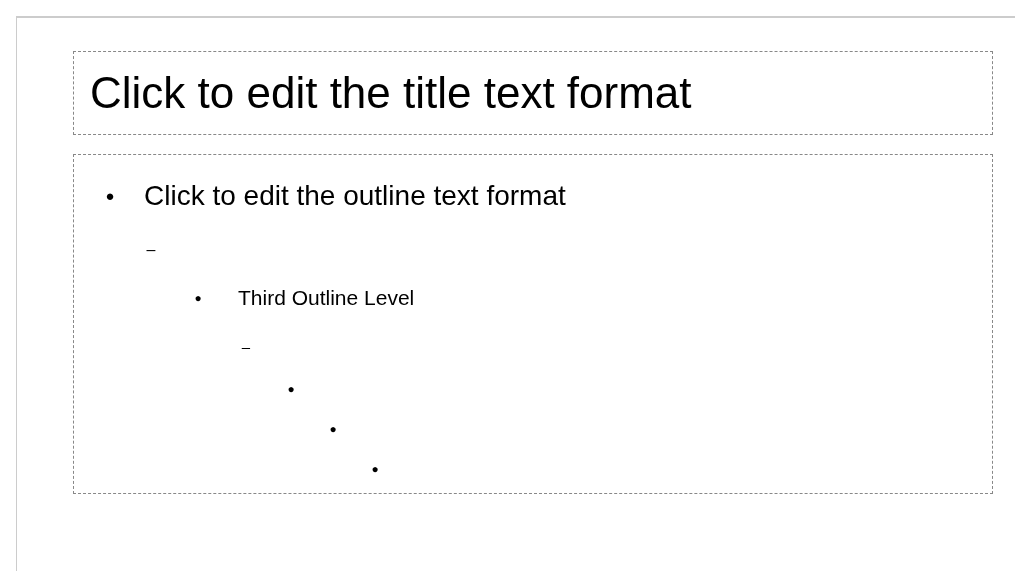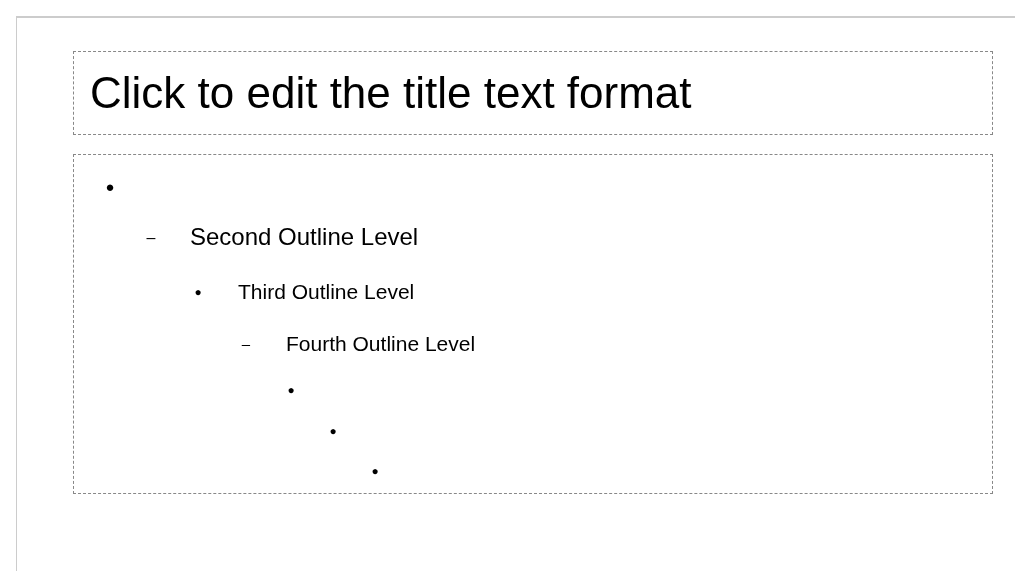--- a/index.html
+++ b/index.html
@@ -128,32 +128,31 @@
 </head>
 <body>
 
 <div class="title-box">
   <span class="title-text">Click to edit the title text format</span>
 </div>
 
 <div class="outline-box">
   <div class="outline-line lvl1">
     <span class="bullet">●</span>
+    <span>Click to edit the outline text format</span>
   </div>
   <div class="outline-line lvl2">
     <span class="bullet">–</span>
-    <span>Second Outline Level</span>
   </div>
   <div class="outline-line lvl3">
     <span class="bullet">●</span>
     <span>Third Outline Level</span>
   </div>
   <div class="outline-line lvl4">
     <span class="bullet">–</span>
-    <span>Fourth Outline Level</span>
   </div>
   <div class="outline-line lvl5">
     <span class="bullet">●</span>
   </div>
   <div class="outline-line lvl6">
     <span class="bullet">●</span>
   </div>
   <div class="outline-line lvl7">
     <span class="bullet">●</span>
   </div>

